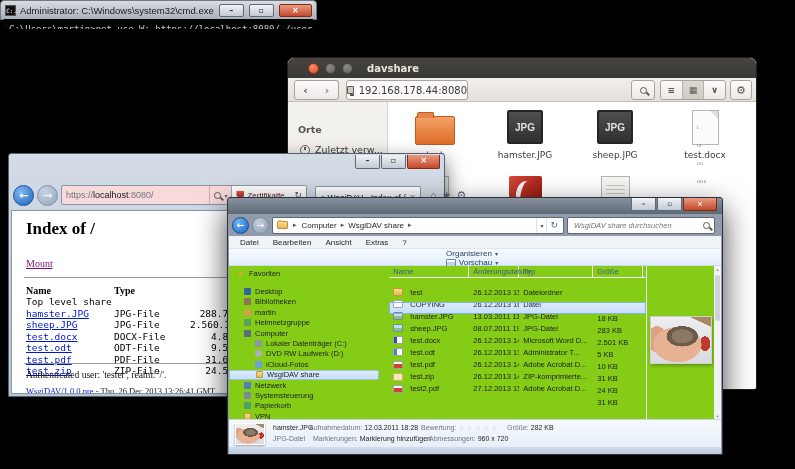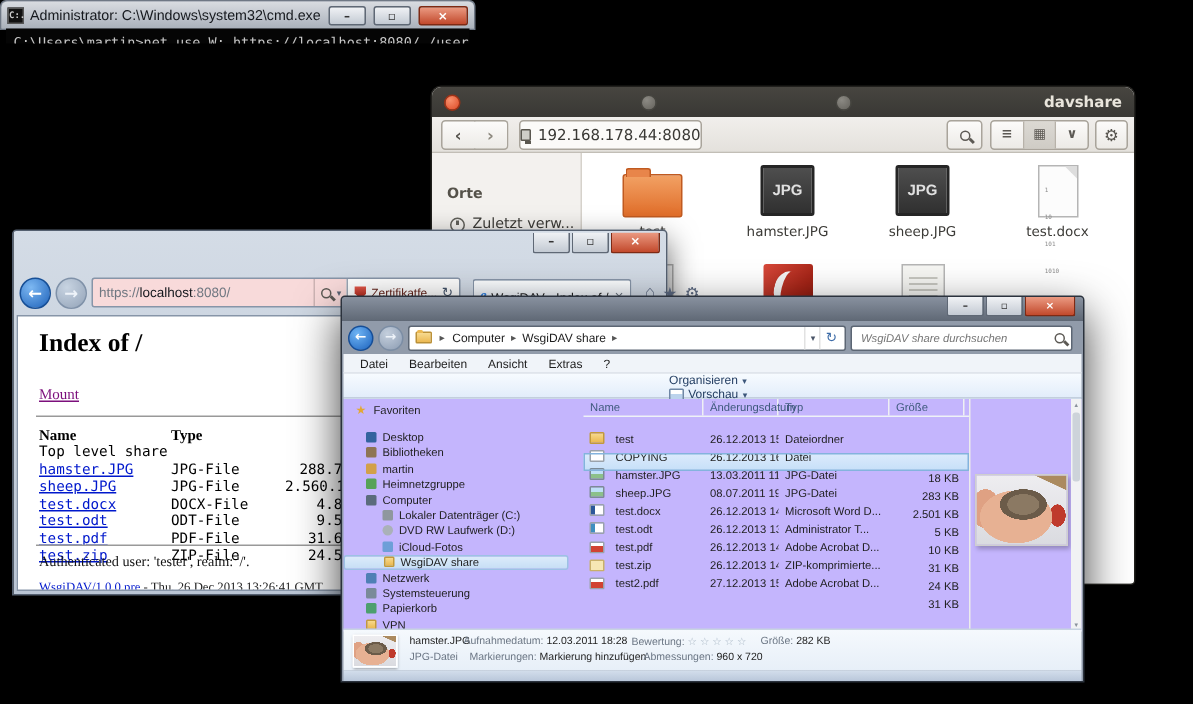--- a/index.html
+++ b/index.html
@@ -22,21 +22,21 @@
   .capbtn.close{width:33px;background:linear-gradient(#eb9a82,#c2492c);color:#fff;border-color:#7e2a14;}
   .cmd-body{position:absolute;left:3px;right:3px;top:18px;bottom:3px;background:#050505;
     padding:5px 5px;overflow:hidden;}
   .cline{font:9px/11px "DejaVu Sans Mono",monospace;color:#c8c8c8;white-space:pre;}
 
   
   .win-nautilus{left:287;top:57px;width:470px;height:333px;z-index:2;left:287px;
     background:#fff;border:1px solid #21201d;border-radius:7px 7px 3px 3px;
     box-shadow:0 10px 26px rgba(0,0,0,.7);}
   .nt-title{height:20px;background:linear-gradient(#474540,#393834);border-radius:6px 6px 0 0;
-    display:flex;align-items:center;padding:0 8px;gap:6px;justify-content:space-between;}
+    display:flex;align-items:center;padding:0 20px;gap:6px;}
   .nt-circle{width:11px;height:11px;border-radius:50%;flex:0 0 auto;}
   .nt-close{background:radial-gradient(circle at 35% 30%,#f8906d,#dd4a26);border:1px solid #9c3217;}
   .nt-min,.nt-max{background:radial-gradient(circle at 35% 30%,#8c8a84,#63615b);border:1px solid #45443f;}
   .nt-title-text{font:bold 10px "DejaVu Sans",sans-serif;color:#e9e5dc;margin-left:8px;}
   .nt-toolbar{height:24px;background:linear-gradient(#f1efec,#e4e1dc);
     border-bottom:1px solid #c2beb6;position:relative;}
   .nt-btn{position:absolute;top:2px;height:20px;border:1px solid #a9a49b;border-radius:3px;
     background:linear-gradient(#fcfbfa,#eceae6);display:flex;align-items:center;justify-content:center;
     color:#57544e;font:bold 11px "DejaVu Sans",sans-serif;}
   .nt-back{left:6px;width:23px;border-radius:3px 0 0 3px;}
@@ -175,21 +175,21 @@
   .tb-ic.ic-preview{display:inline-block;width:10px;height:8px;border:1px solid #6f87a5;
     background:linear-gradient(#fff 40%,#bcd3ec 40%);border-radius:1px;}
   .tb-caret{font-size:6px;color:#3c567a;}
   .ex-tb-right{margin-left:auto;display:flex;align-items:center;gap:6px;}
   .ex-viewbtn{display:flex;align-items:center;gap:2px;font-size:8px;color:#3c567a;}
   .ex-viewbtn .caret{font-size:6px;}
   .ex-panebtn{width:11px;height:9px;border:1px solid #6f87a5;border-radius:1px;
     background:linear-gradient(90deg,#fff 55%,#bcd3ec 55%);}
   .ex-help{width:11px;height:11px;border-radius:50%;background:radial-gradient(circle at 35% 30%,#7db8f2,#1e62ba);
     color:#fff;font:bold 7px "Liberation Sans",sans-serif;display:flex;align-items:center;justify-content:center;}
-  .ex-content{position:absolute;top:68px;left:1px;right:1px;height:155px;background:#c4b5fd;display:flex;}
+  .ex-content{position:absolute;top:68px;left:1px;right:1px;height:155px;background:#84cc16;display:flex;}
   .ex-side{width:161px;padding-top:2px;overflow:hidden;}
   .ex-sitem{display:flex;align-items:center;gap:4px;height:10.4px;
     font:7.5px "Liberation Sans",sans-serif;color:#1e1e1e;white-space:nowrap;padding-left:8px;}
   .ex-sitem.ind-1{padding-left:15px;}
   .ex-sitem.ind-2{padding-left:26px;}
   .ex-sitem.gap-before{margin-top:8px;}
   .ex-sitem.selected{background:linear-gradient(#dcebfa,#c6def5);border:1px solid #9dc1e4;
     border-radius:2px;width:150px;}
   .sic{width:7px;height:7px;flex:0 0 auto;border-radius:1px;}
   .ex-side .ic-star{background:none;color:#e3a832;font-size:8px;line-height:7px;width:8px;}
@@ -207,21 +207,21 @@
   .ex-side .ic-controlpanel{background:#7a8a99;}
   .ex-side .ic-recycle{background:#4d9f6e;}
   .ex-list{width:258px;}
   .ex-cols{display:grid;grid-template-columns:80px 50px 74px 50px;height:12px;align-items:center;
     font:7.5px "Liberation Sans",sans-serif;color:#3f5a7d;border-bottom:1px solid #eef2f7;}
   .ex-cols span{padding:0 4px;border-right:1px solid #eef0f4;height:100%;display:flex;align-items:center;}
   .ex-row{display:grid;grid-template-columns:80px 50px 74px 50px;height:12.1px;align-items:center;
     font:7.5px "Liberation Sans",sans-serif;color:#1e1e1e;}
   .ex-row span{padding:0 4px;white-space:nowrap;overflow:hidden;}
   .ex-row .cell-name{display:flex;align-items:center;gap:3px;}
-  .ex-row .cell-size{text-align:right;margin-top:28px;}
+  .ex-row .cell-size{text-align:left;margin-top:28px;}
   .ex-row.selected{background:linear-gradient(#ddebfc,#c5dff8);outline:1px solid #84b3dd;outline-offset:-1px;}
   .fic{width:9px;height:8px;flex:0 0 auto;border-radius:1px;display:inline-block;}
   .ex-list .ic-folder{background:linear-gradient(#f7d98c,#eab84f);border:1px solid #c39a3a;}
   .ex-list .ic-file{background:#fff;border:1px solid #9aa2ab;}
   .ex-list .ic-image{background:linear-gradient(180deg,#bfe0f7 55%,#8cc08a 55%);border:1px solid #7c8a96;}
   .ex-list .ic-word{background:linear-gradient(90deg,#2b579a 35%,#fff 35%);border:1px solid #9aa2ab;}
   .ex-list .ic-odt{background:linear-gradient(90deg,#3f8fc0 35%,#fff 35%);border:1px solid #9aa2ab;}
   .ex-list .ic-pdf{background:linear-gradient(0deg,#d14233 65%,#fff 65%);border:1px solid #9aa2ab;}
   .ex-list .ic-zip{background:#f6e7b4;border:1px solid #c9b06a;}
   .ex-preview{width:68px;border-left:1px solid #ececec;position:relative;}

